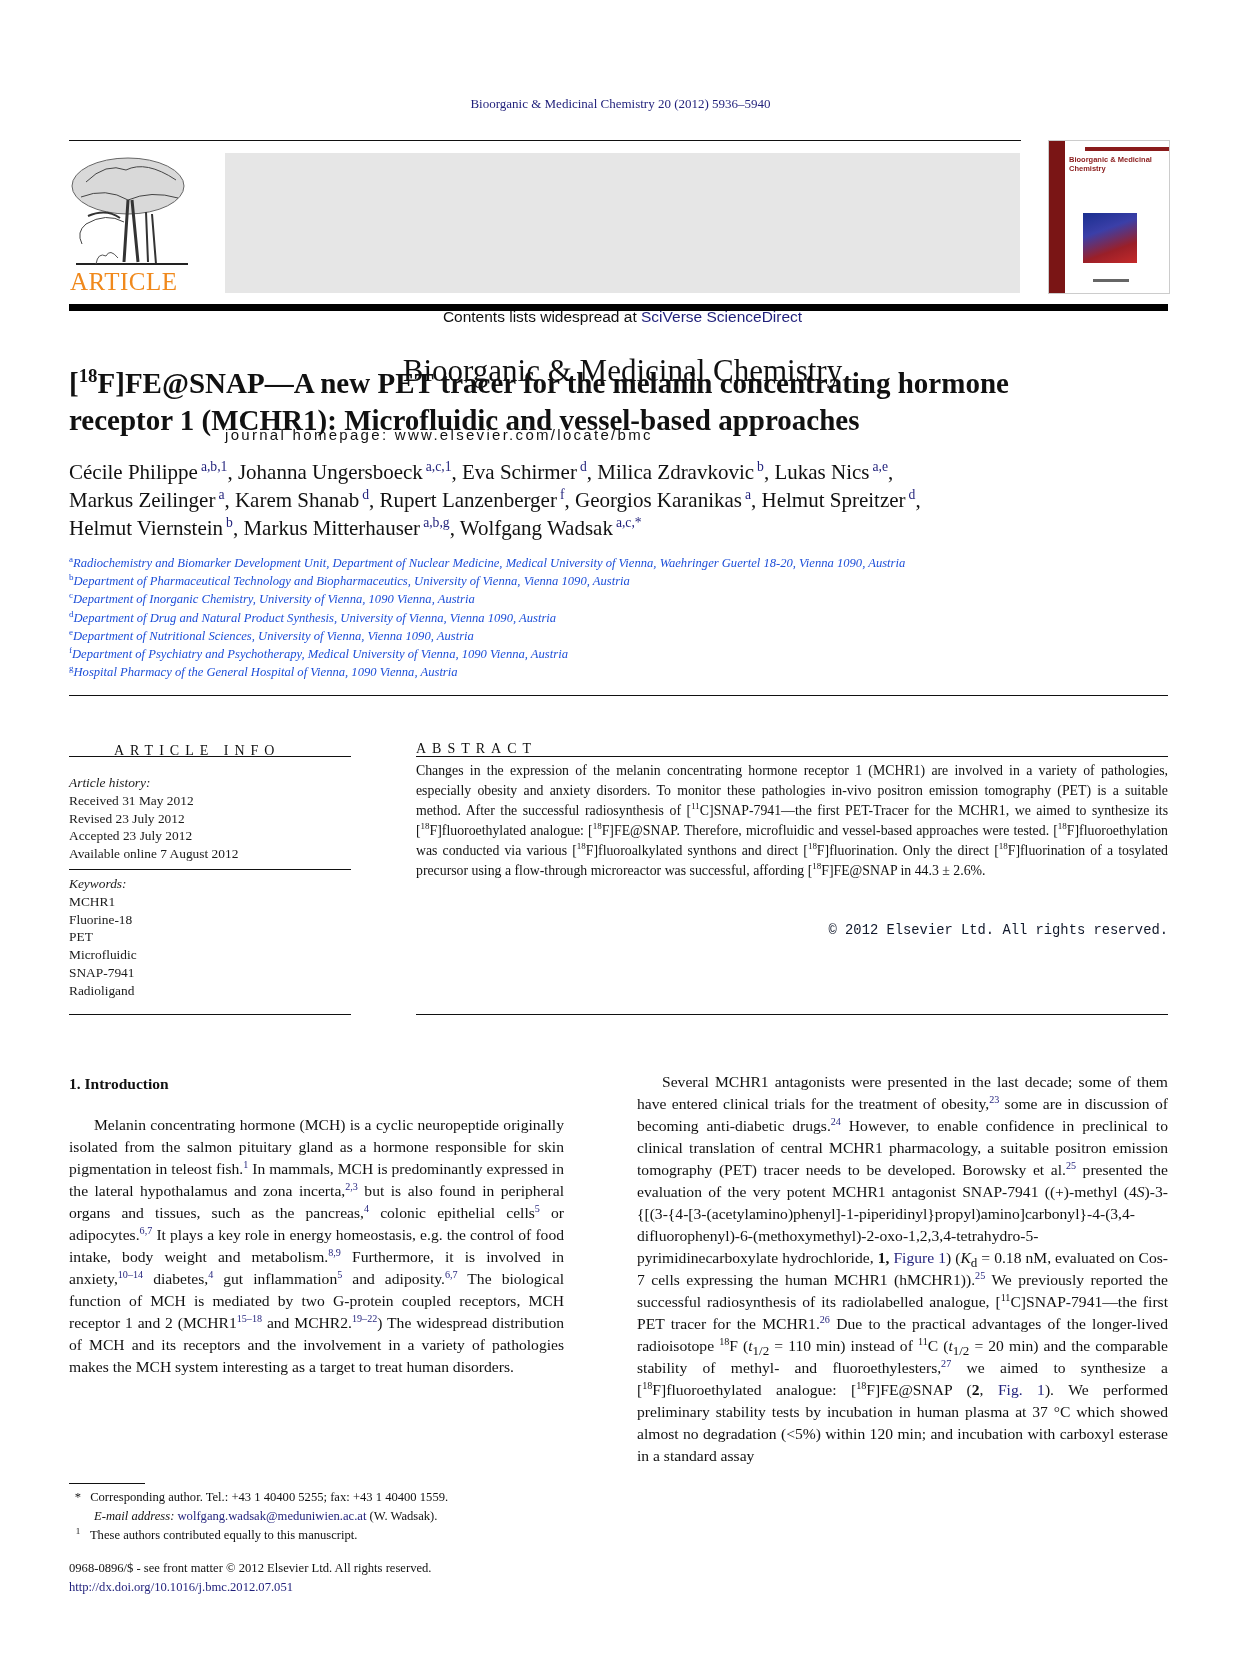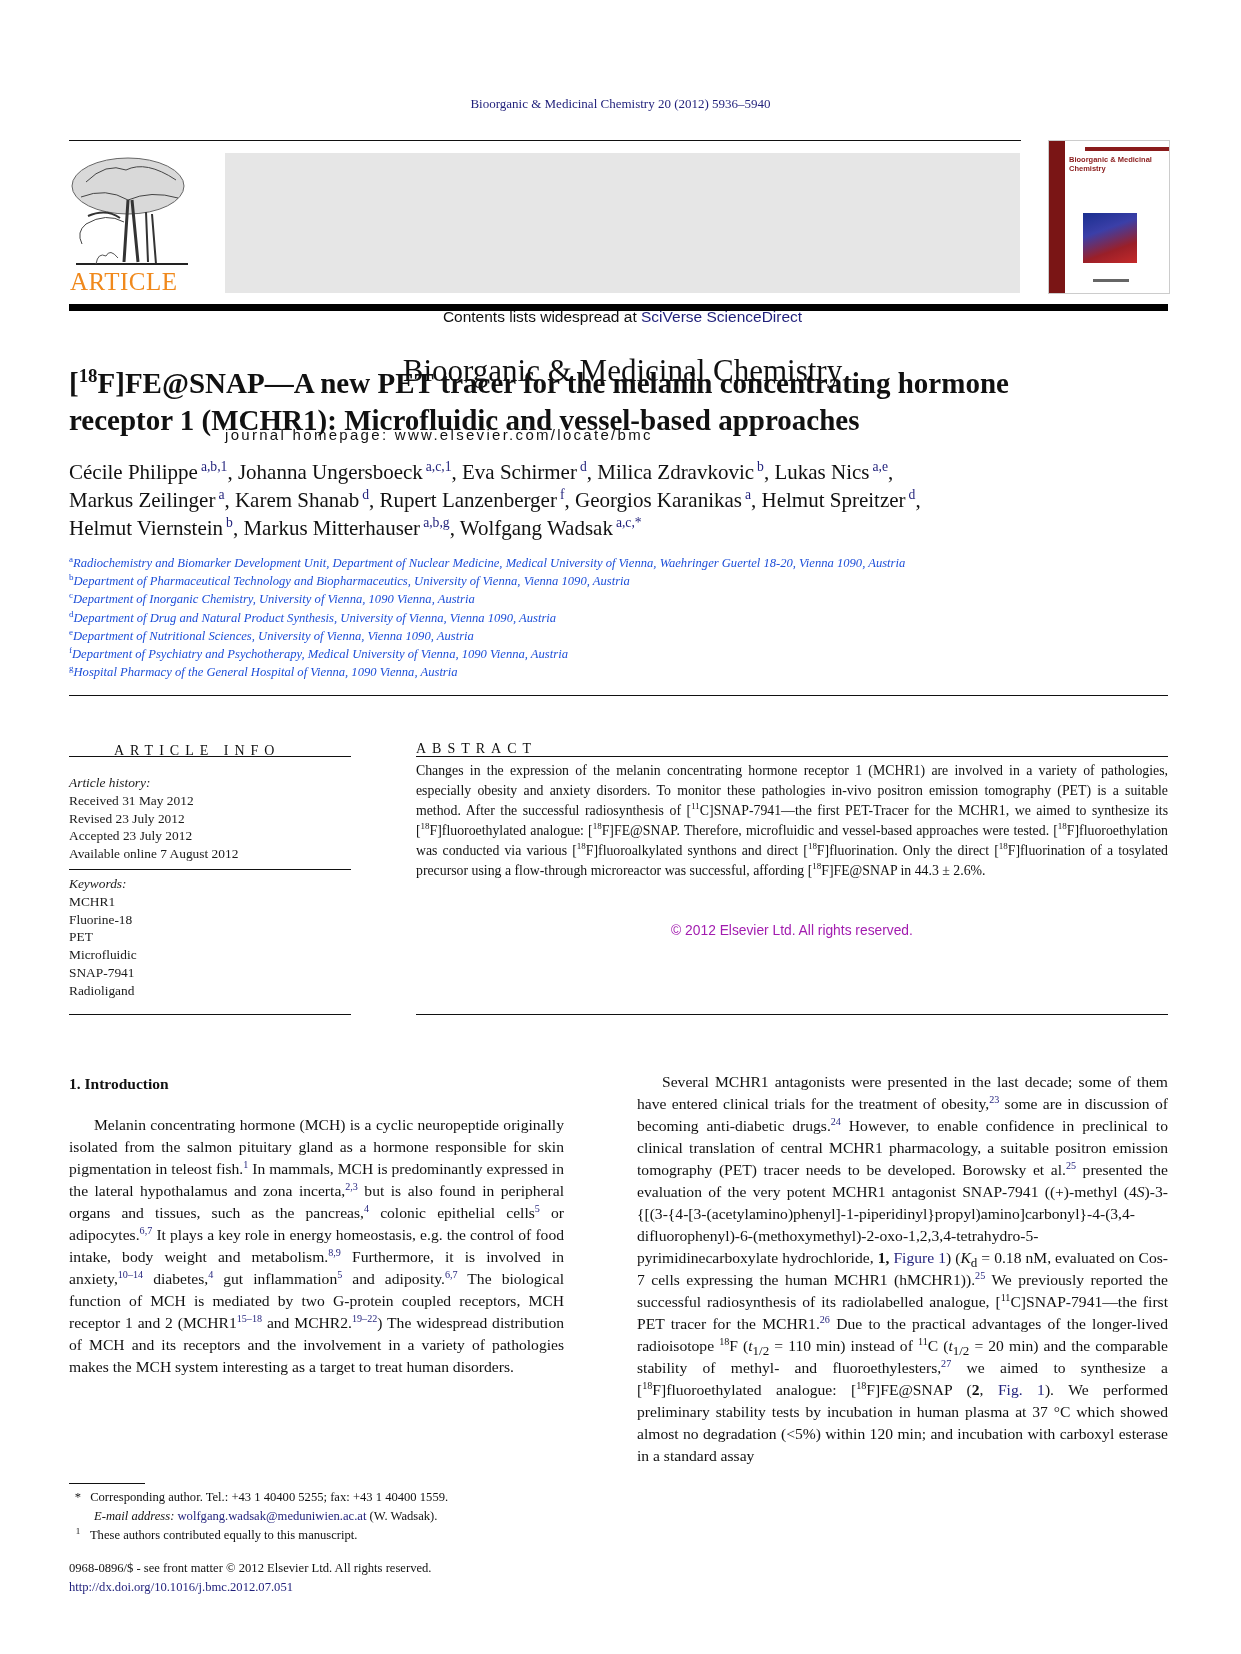--- a/index.html
+++ b/index.html
@@ -42,21 +42,21 @@
   #abstract-head { top: 723px; left: 416px; margin-top: 18px; }
 
   #rule-info1 { top: 756px; left: 69px; width: 282px; height: 1px; background: #111; }
   #history { top: 762px; left: 69px; width: 282px; font-family: Liberation Serif, serif; font-size: 13.4px; line-height: 17.8px; margin-top: 12px; }
   #rule-info2 { top: 869px; left: 69px; width: 282px; height: 1px; background: #111; }
   #keywords { top: 875px; left: 69px; width: 282px; font-family: "Liberation Serif", serif; font-size: 13.4px; line-height: 17.8px; }
   #rule-info3 { top: 1014px; left: 69px; width: 282px; height: 1px; background: #111; }
 
   #rule-abs1 { top: 756px; left: 416px; width: 752px; height: 1px; background: #111; }
   #abstract-text { top: 761px; left: 416px; width: 752px; font-family: "Liberation Serif", serif; font-size: 13.8px; line-height: 20px; text-align: justify; color: #111; }
-  #abstract-copy { top: 923px; left: 416px; width: 752px; text-align: center; font-family: Liberation Sans, sans-serif; font-size: 13.8px; color: #a21caf; }
+  #abstract-copy { top: 923px; left: 416px; width: 752px; text-align: right; font-family: Liberation Mono, monospace; font-size: 13.8px; color: #0f172a; }
   #rule-abs2 { top: 1014px; left: 416px; width: 752px; height: 1px; background: #111; }
 
   #intro-heading { top: 1075px; left: 69px; font-family: "Liberation Serif", serif; font-weight: bold; font-size: 15.5px; color: #111; }
   .col { font-family: "Liberation Serif", serif; font-size: 15.6px; line-height: 22px; text-align: justify; color: #111; }
   #intro-para { top: 1114px; left: 69px; width: 495px; text-indent: 25px; }
   #right-para { top: 1071px; left: 637px; width: 531px; text-indent: 25px; }
 
   #rule-foot { top: 1483px; left: 69px; width: 76px; height: 1px; background: #111; }
   #footnotes { top: 1488px; left: 69px; width: 520px; font-family: "Liberation Serif", serif; font-size: 12.6px; line-height: 19px; color: #111; }
   #footnotes .ind { padding-left: 25px; }

